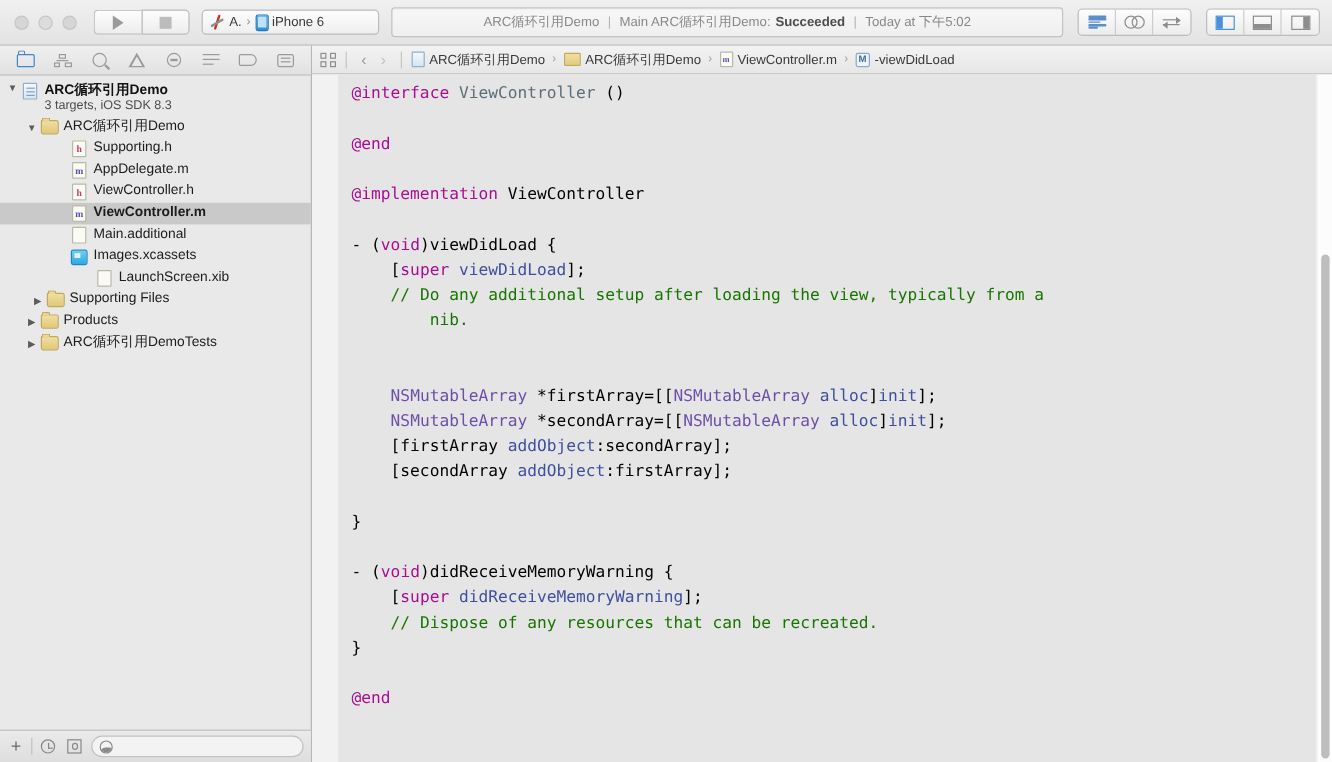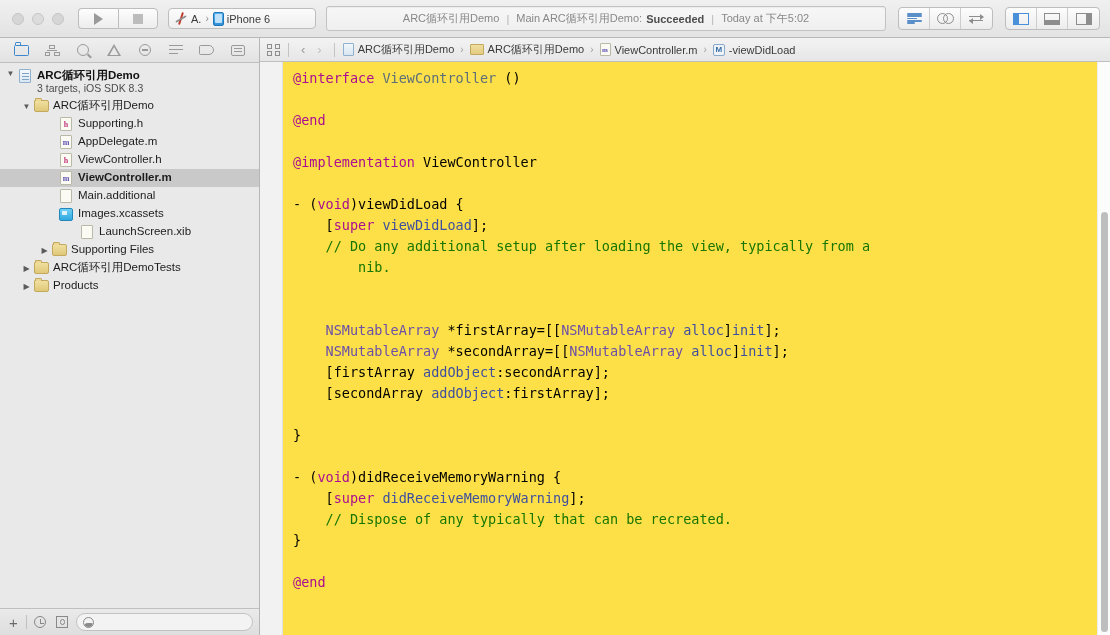--- a/index.html
+++ b/index.html
@@ -356,21 +356,21 @@
     box-sizing:border-box;font-family:"Liberation Serif",serif;
   }
   .crumb-ic-method {
     width:12px;height:12px;background:#eef3fa;border:1px solid #88a8cc;border-radius:2px;
     display:flex;align-items:center;justify-content:center;font-size:8px;font-weight:bold;color:#3b6ea5;
     box-sizing:border-box;
   }
 
   .code-area {
     flex: 1; display: flex; min-height: 0; position: relative;
-    background: #fde047;
+    background: #e5e5e5;
     overflow: hidden;
   }
   .gutter {
     width: 22px; min-width: 22px;
     background: #f2f2f2;
     border-right: 1px solid #e0e0e0;
   }
   .code {
     flex: 1;
     padding: 6px 12px 0 10px;
@@ -594,42 +594,42 @@
         </div>
 
         <div class="tree-row" style="padding-left:66px">
           <div class="twisty empty"></div>
           <div class="row-icon">
               <div class="file-glyph xib"></div>
             </div>
           <span class="row-label">LaunchScreen.xib</span>
         </div>
 
-        <div class="tree-row" style="padding-left:38px">
+        <div class="tree-row" style="padding-left:25px">
           <div class="twisty closed"></div>
           <div class="row-icon">
               <div class="folder-glyph"></div>
             </div>
           <span class="row-label">Supporting Files</span>
         </div>
 
         <div class="tree-row" style="padding-left:20px">
           <div class="twisty closed"></div>
           <div class="row-icon">
               <div class="folder-glyph"></div>
             </div>
-          <span class="row-label">ARC循环引用DemoTests</span>
+          <span class="row-label">Products</span>
         </div>
 
         <div class="tree-row" style="padding-left:20px">
           <div class="twisty closed"></div>
           <div class="row-icon">
               <div class="folder-glyph"></div>
             </div>
-          <span class="row-label">Products</span>
+          <span class="row-label">ARC循环引用DemoTests</span>
         </div>
 
       </div>
 
       <div class="nav-bottom">
         <span class="plus-btn">+</span>
         <div class="vdiv"></div>
         <div class="small-ic-btn">
           <div class="ic-clock"></div>
         </div>
@@ -696,21 +696,21 @@
 
     <span class="cls2">NSMutableArray</span> *firstArray=[[<span class="cls2">NSMutableArray</span> <span class="mth">alloc</span>]<span class="mth">init</span>];
     <span class="cls2">NSMutableArray</span> *secondArray=[[<span class="cls2">NSMutableArray</span> <span class="mth">alloc</span>]<span class="mth">init</span>];
     [firstArray <span class="mth">addObject</span>:secondArray];
     [secondArray <span class="mth">addObject</span>:firstArray];
 
 }
 
 - (<span class="kw">void</span>)didReceiveMemoryWarning {
     [<span class="kw">super</span> <span class="mth">didReceiveMemoryWarning</span>];
-    <span class="cm">// Dispose of any typically that can be recreated.</span>
+    <span class="cm">// Dispose of any resources that can be recreated.</span>
 }
 
 <span class="pre">@end</span></div>
         <div class="scroll-track"></div>
         <div class="v-scroll"></div>
       </div>
     </div>
   </div>
 </div>
 

